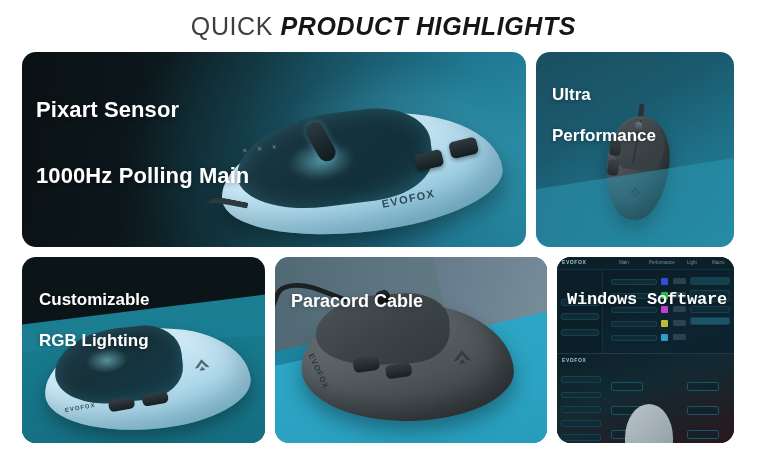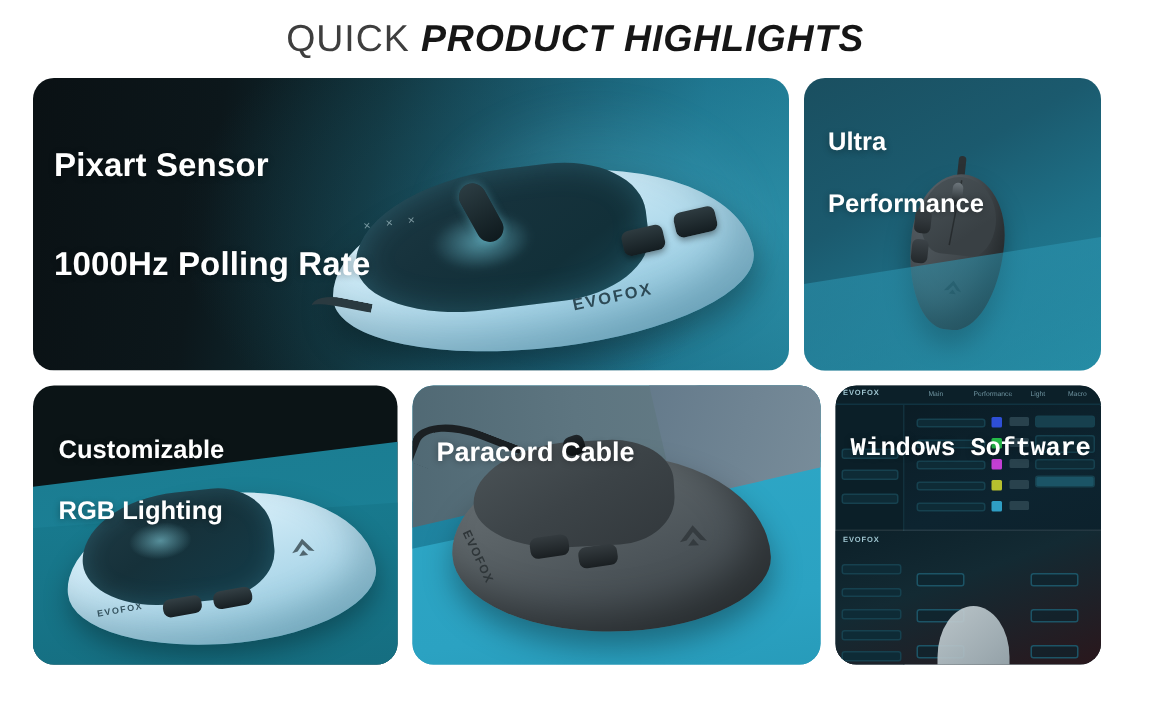--- a/index.html
+++ b/index.html
@@ -455,21 +455,21 @@
         <div class="hm-dots">× × ×</div>
         <div class="hm-wheel"></div>
         <div class="hm-sidebtn hm-sb1"></div>
         <div class="hm-sidebtn hm-sb2"></div>
         <div class="hm-cable"></div>
         <div class="hm-brand">EVOFOX</div>
       </div>
 
       <div class="card-label label-sensor">
         <span class="l1">Pixart Sensor</span>
-        <span class="l2">1000Hz Polling Rate</span>
+        <span class="l2">1000Hz Polling Main</span>
       </div>
     </div>
 
     <div class="card" id="card-light">
       <div class="mouse-wrap" id="light-mouse">
         <div class="lm-cable"></div>
         <div class="lm-body"></div>
         <div class="lm-top"></div>
         <div class="lm-split"></div>
         <div class="lm-wheel"></div>

